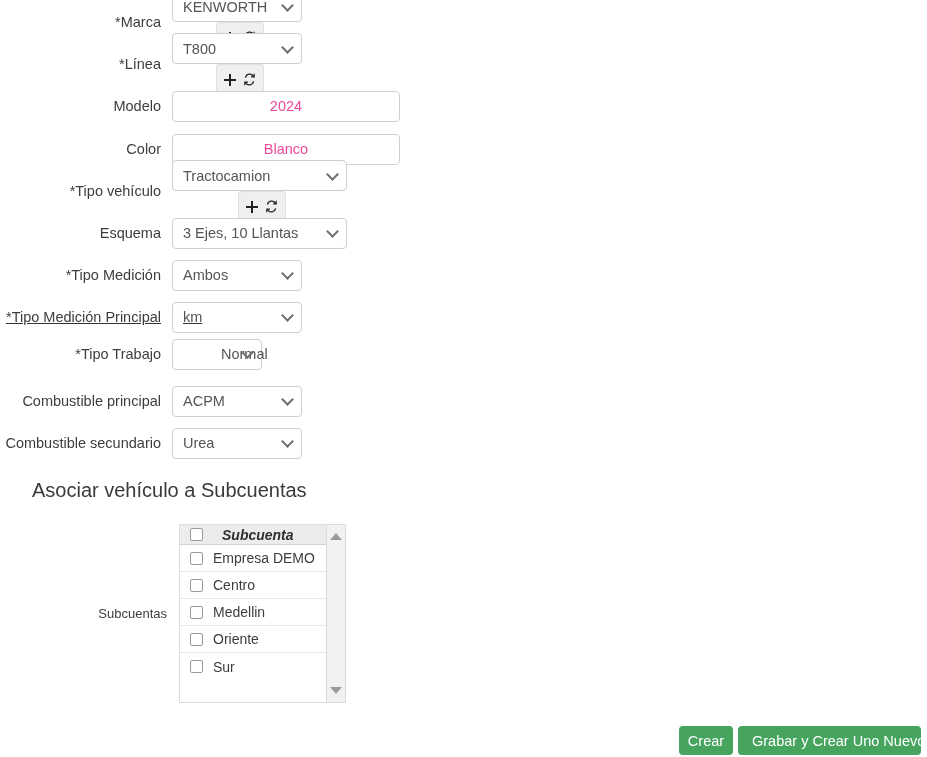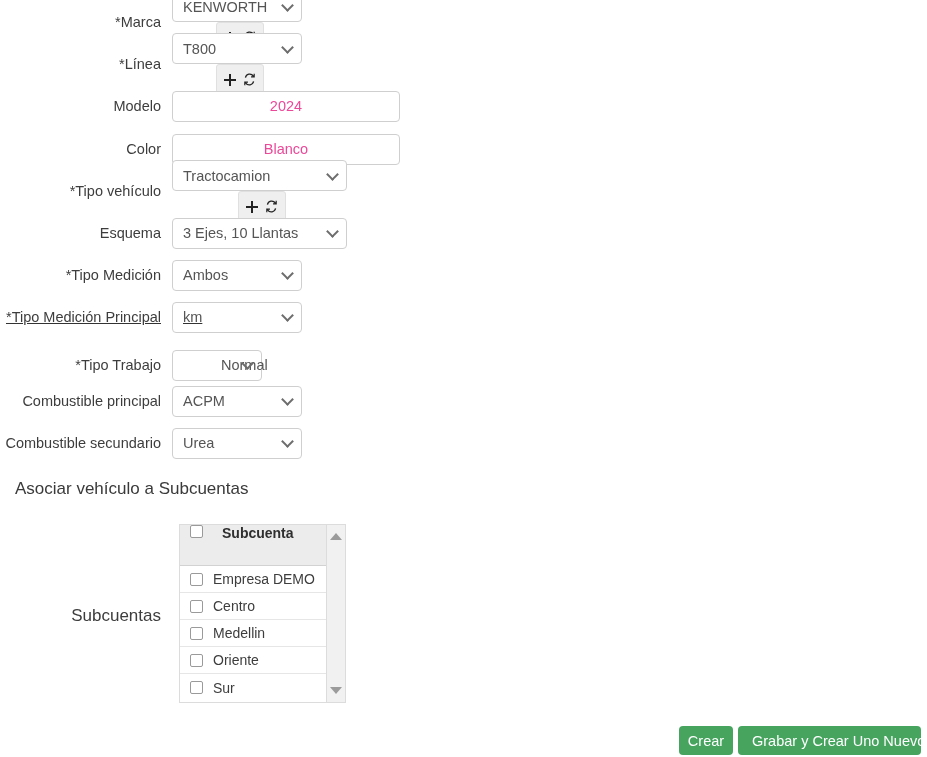--- a/index.html
+++ b/index.html
@@ -93,55 +93,57 @@
     align-items: center;
     gap: 7px;
     padding: 0 7px;
     cursor: pointer;
   }
   .addon svg { display: block; }
 
   
   .section-heading {
     position: absolute;
-    left: 15px;
+    left: 32px;
     top: 479px;
-    font-size: 17px;
+    font-size: 20px;
     color: #3a3a3a;
     font-weight: 400;
     white-space: nowrap;
   }
 
   
   .sub-label {
     position: absolute;
-    left: 0; top: 606px;
+    left: 6px; top: 606px;
     width: 172px;
     text-align: right;
     padding-right: 11px;
-    font-size: 17px;
+    font-size: 13px;
     color: #3d3d3d;
   }
   .grid-wrap {
     position: absolute;
     left: 179px;
     top: 524px;
     width: 167px;
     height: 179px;
     border: 1px solid #dcdcdc;
     display: flex;
     background: #fff;
   }
   .grid-body { width: 146px; }
   .grid-head {
-    height: 41px;
+    height: 20px;
     background: #ececec;
     border-bottom: 1px solid #d2d2d2;
     display: flex;
+    align-items: center;
     padding-left: 10px;
+    font-style: italic;
   }
   .grid-head .htext {
     font-size: 14px;
     font-weight: bold;
     color: #2f2f2f;
     margin-left: 19px;
   }
   .grid-row {
     height: 27px;
     border-bottom: 1px solid #e6e6e6;
@@ -313,21 +315,21 @@
       </div>
       <div class="form-row" style="top: 301px; text-decoration: underline;">
         <div class="label-cell">*Tipo Medición Principal</div>
         <div class="field-cell">
           <div class="sel w130">
             <span>km</span>
             <span class="chev"></span>
           </div>
         </div>
       </div>
-      <div class="form-row" style="top: 349px;">
+      <div class="form-row" style="top: 338px;">
         <div class="label-cell">*Tipo Trabajo</div>
         <div class="field-cell">
           <div class="sel w90">
             <span>Normal</span>
             <span class="chev"></span>
           </div>
         </div>
       </div>
       <div class="form-row" style="top: 385px;">
         <div class="label-cell">Combustible principal</div>

